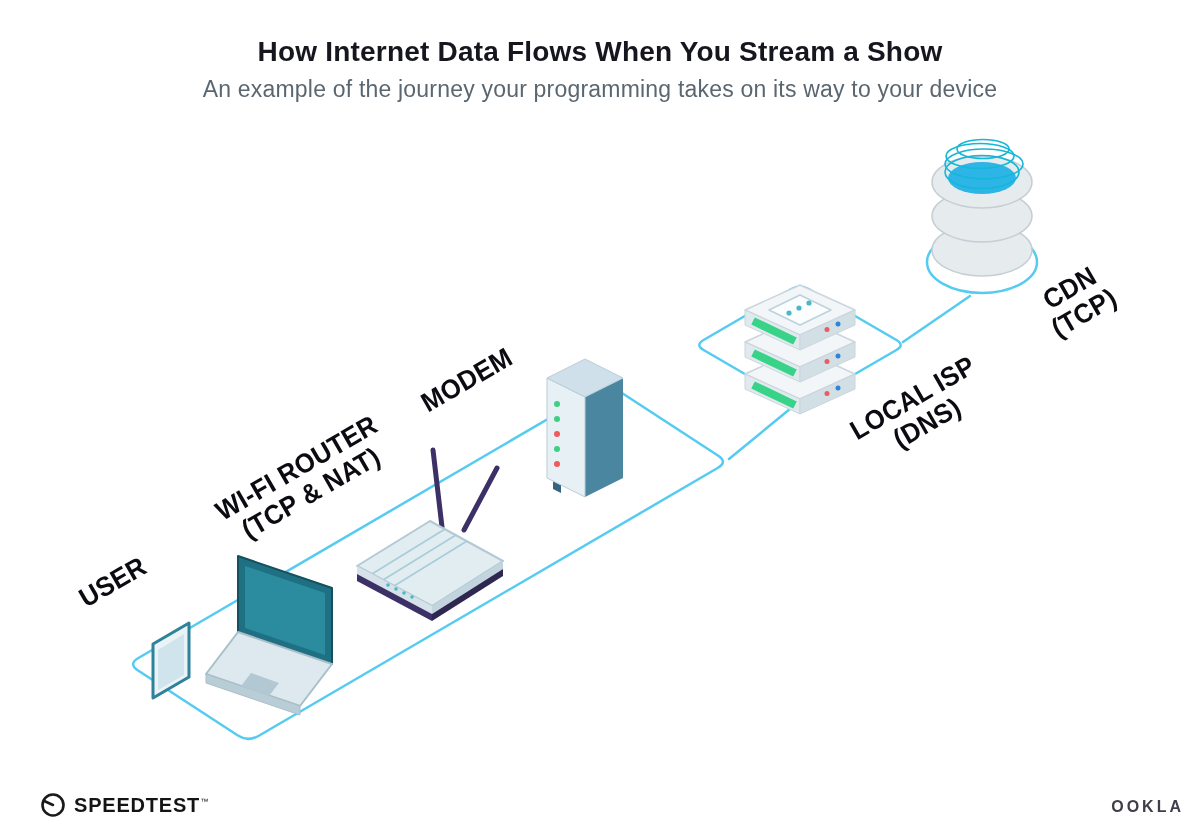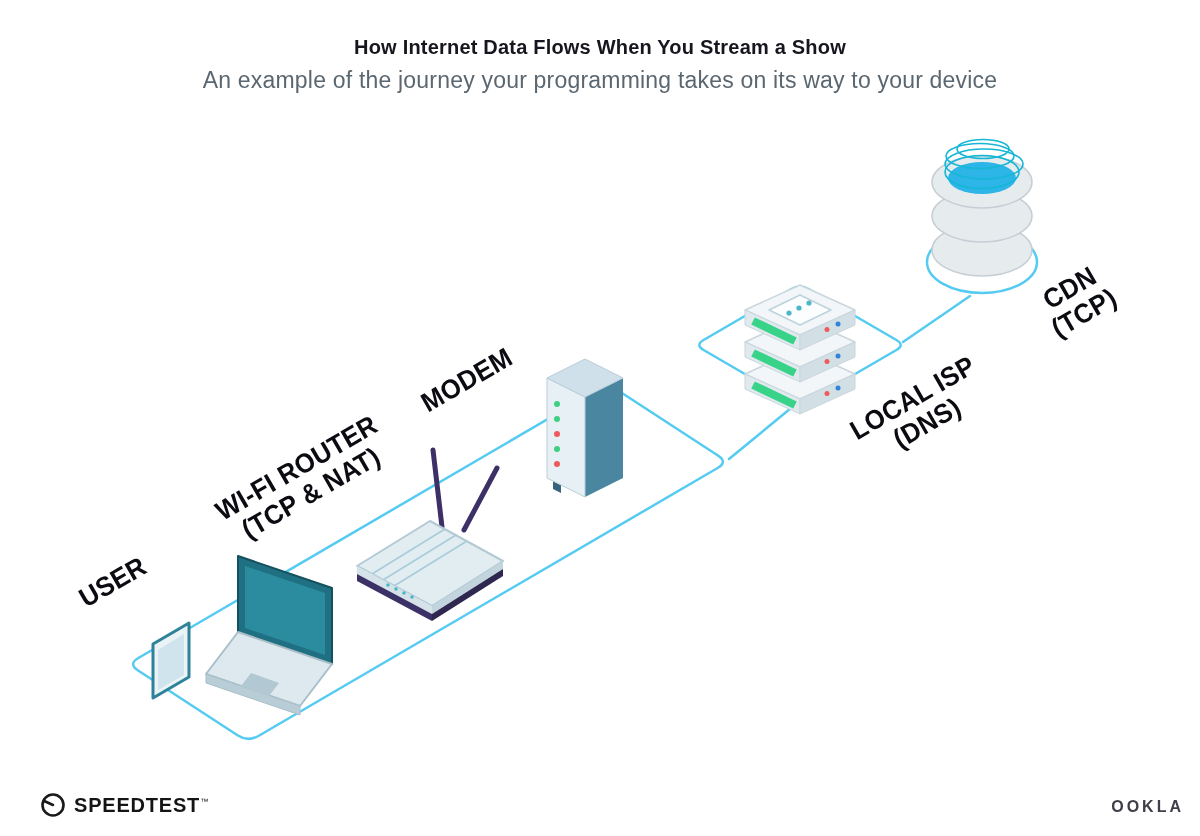--- a/index.html
+++ b/index.html
@@ -2,21 +2,21 @@
 <html><head>
 <meta charset="utf-8">
 <style>
   html,body{margin:0;padding:0;background:#ffffff;}
   .canvas{
     position:relative;width:1200px;height:836px;background:#ffffff;
     font-family:"Liberation Sans", sans-serif;overflow:hidden;
   }
   .header{position:absolute;top:36px;left:0;width:1200px;text-align:center;}
   .title{
-    font-size:20px;font-weight:700;color:#16161e;letter-spacing:0.2px;margin:0;
+    font-size:28px;font-weight:700;color:#16161e;letter-spacing:0.2px;margin:0;
   }
   .subtitle{
     font-size:23px;font-weight:400;color:#5b6770;margin:8px 0 0 0;letter-spacing:0.2px;
   }
   .diagram-svg{position:absolute;left:0;top:0;width:1200px;height:836px;}
   .node-label{
     position:absolute;text-align:center;color:#0b0b12;font-weight:700;
     font-size:27px;line-height:1.07;letter-spacing:0.3px;
     transform:rotate(-30deg) scaleX(0.95);transform-origin:50% 50%;
     white-space:nowrap;

